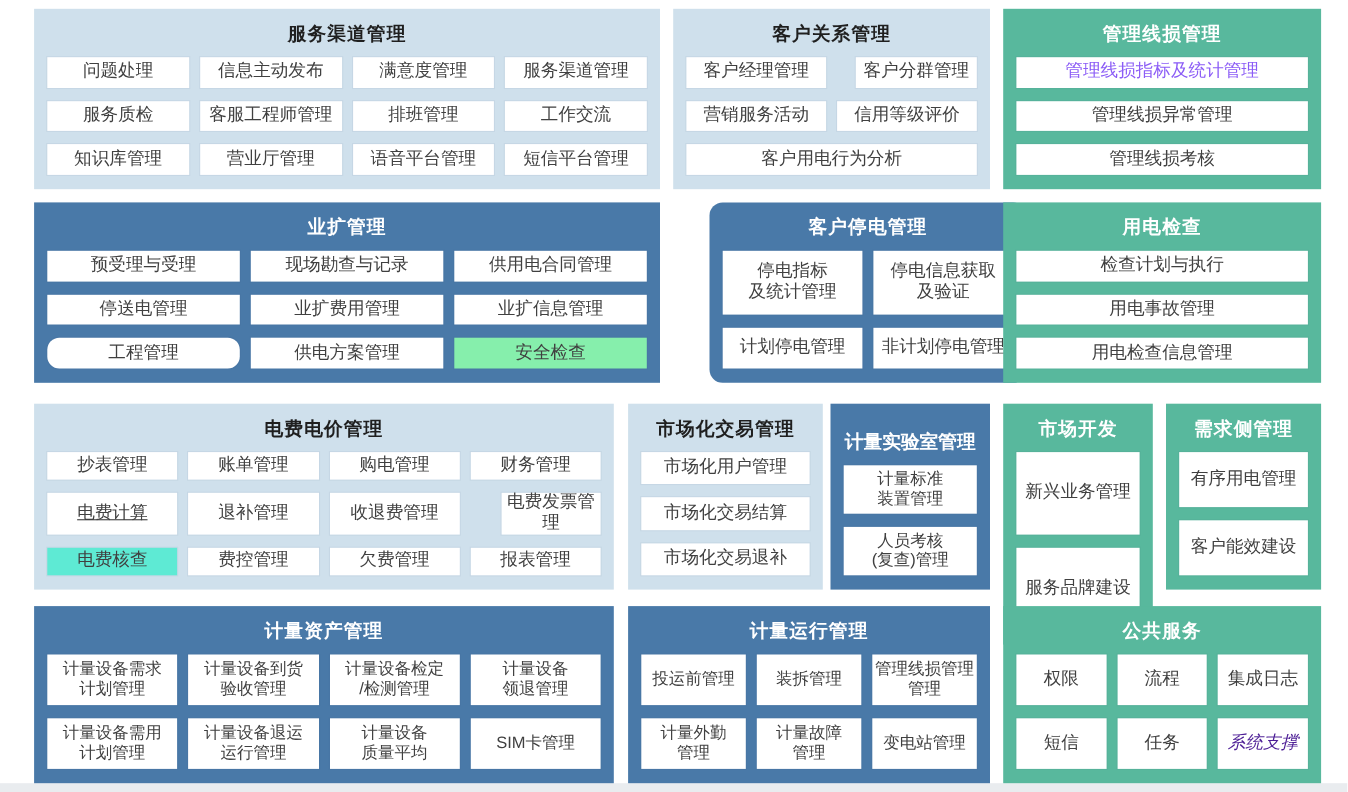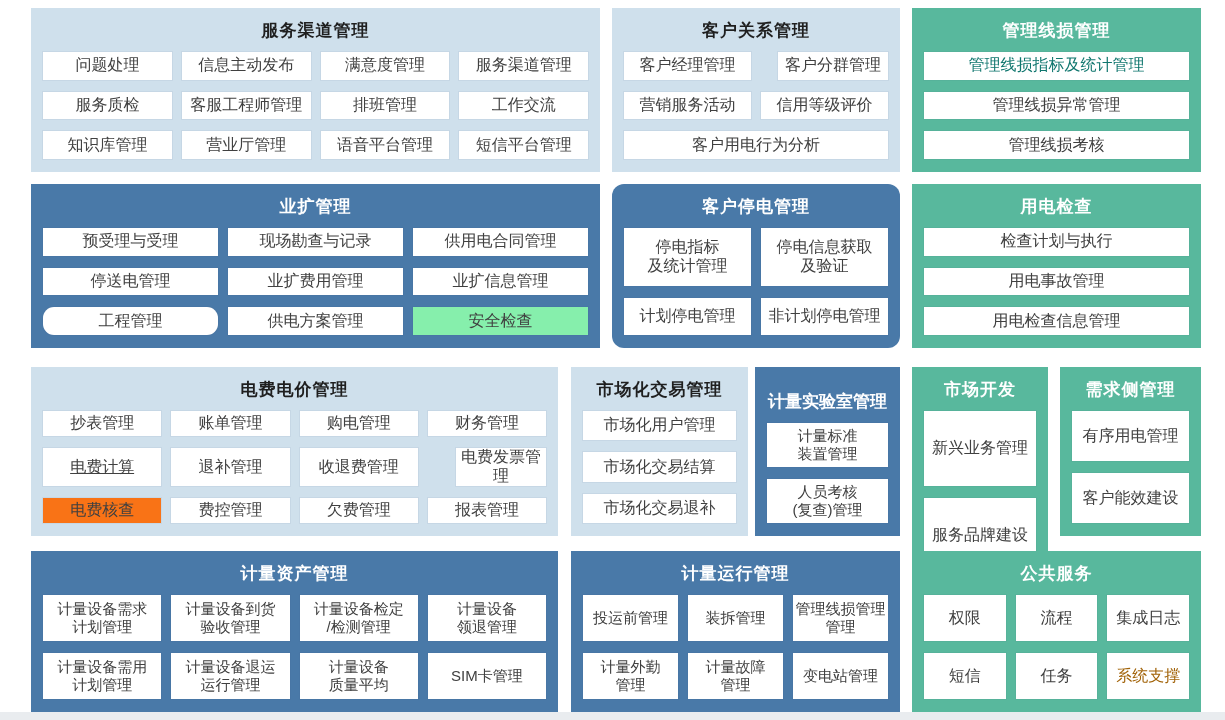--- a/index.html
+++ b/index.html
@@ -57,21 +57,21 @@
     box-shadow:0 0 0 1px rgba(60,90,120,0.06);
     cursor:default;
   }
 
   
   #b-service-channel   {left:31px;  top:8px;   width:569px; height:164px;}
   #b-customer-relation {left:612px; top:8px;   width:288px; height:164px;}
   #b-line-loss         {left:912px; top:8px;   width:289px; height:164px;}
   
   #b-business-expansion{left:31px;  top:184px; width:569px; height:164px;}
-  #b-customer-outage   {left:612px; top:184px; width:288px; height:164px;border-radius:12px;}
+  #b-customer-outage   {left:645px; top:184px; width:288px; height:164px;border-radius:12px;}
   #b-power-inspection  {left:912px; top:184px; width:289px; height:164px;}
   
   #b-fee-price         {left:31px;  top:367px; width:527px; height:169px;}
   #b-market-trading    {left:571px; top:367px; width:177px; height:169px;}
   #b-metering-lab      {left:755px; top:367px; width:145px; height:169px;}
   #b-market-development{left:912px; top:367px; width:136px; height:219px;}
   #b-demand-side       {left:1060px;top:367px; width:141px; height:169px;}
   
   #b-metering-asset    {left:31px;  top:551px; width:527px; height:161px;}
   #b-metering-operation{left:571px; top:551px; width:329px; height:161px;}
@@ -118,21 +118,21 @@
         <div class="item" style="background: rgb(255, 255, 255); color: rgb(64, 64, 64);">客户经理管理</div>
         <div class="item" style="background: rgb(255, 255, 255); color: rgb(64, 64, 64); margin-left: 17px;">客户分群管理</div>
         <div class="item" style="background: rgb(255, 255, 255); color: rgb(64, 64, 64);">营销服务活动</div>
         <div class="item" style="background: rgb(255, 255, 255); color: rgb(64, 64, 64);">信用等级评价</div>
         <div class="item" style="grid-column: span 2; background: rgb(255, 255, 255); color: rgb(64, 64, 64);">客户用电行为分析</div>
       </div>
     </section>
     <section class="block theme-teal" id="b-line-loss">
       <div class="block-title">管理线损管理</div>
       <div class="items" style="grid-template-columns: repeat(1, 1fr);">
-        <div class="item" style="background: rgb(255, 255, 255); color: #0f766e; text-align: right;">管理线损指标及统计管理</div>
+        <div class="item" style="background: rgb(255, 255, 255); color: #8b5cf6; text-align: right;">管理线损指标及统计管理</div>
         <div class="item" style="background: rgb(255, 255, 255); color: rgb(64, 64, 64);">管理线损异常管理</div>
         <div class="item" style="background: rgb(255, 255, 255); color: rgb(64, 64, 64);">管理线损考核</div>
       </div>
     </section>
     <section class="block theme-dark" id="b-business-expansion">
       <div class="block-title">业扩管理</div>
       <div class="items" style="grid-template-columns: repeat(3, 1fr);">
         <div class="item" style="background: rgb(255, 255, 255); color: rgb(64, 64, 64);">预受理与受理</div>
         <div class="item" style="background: rgb(255, 255, 255); color: rgb(64, 64, 64);">现场勘查与记录</div>
         <div class="item" style="background: rgb(255, 255, 255); color: rgb(64, 64, 64);">供用电合同管理</div>
@@ -167,21 +167,21 @@
       <div class="block-title">电费电价管理</div>
       <div class="items" style="grid-template-columns: repeat(4, 1fr);">
         <div class="item" style="background: rgb(255, 255, 255); color: rgb(64, 64, 64);">抄表管理</div>
         <div class="item" style="background: rgb(255, 255, 255); color: rgb(64, 64, 64);">账单管理</div>
         <div class="item" style="background: rgb(255, 255, 255); color: rgb(64, 64, 64);">购电管理</div>
         <div class="item" style="background: rgb(255, 255, 255); color: rgb(64, 64, 64);">财务管理</div>
         <div class="item" style="background: rgb(255, 255, 255); color: rgb(64, 64, 64); text-decoration: underline;">电费计算</div>
         <div class="item" style="background: rgb(255, 255, 255); color: rgb(64, 64, 64);">退补管理</div>
         <div class="item" style="background: rgb(255, 255, 255); color: rgb(64, 64, 64);">收退费管理</div>
         <div class="item" style="background: rgb(255, 255, 255); color: rgb(64, 64, 64); margin-left: 28px;">电费发票管理</div>
-        <div class="item" style="background: #f97316; color: rgb(64, 64, 64);">电费核查</div>
+        <div class="item" style="background: #5eead4; color: rgb(64, 64, 64);">电费核查</div>
         <div class="item" style="background: rgb(255, 255, 255); color: rgb(64, 64, 64);">费控管理</div>
         <div class="item" style="background: rgb(255, 255, 255); color: rgb(64, 64, 64);">欠费管理</div>
         <div class="item" style="background: rgb(255, 255, 255); color: rgb(64, 64, 64);">报表管理</div>
       </div>
     </section>
     <section class="block theme-light" id="b-market-trading">
       <div class="block-title">市场化交易管理</div>
       <div class="items" style="grid-template-columns: repeat(1, 1fr);">
         <div class="item" style="background: rgb(255, 255, 255); color: rgb(64, 64, 64);">市场化用户管理</div>
         <div class="item" style="background: rgb(255, 255, 255); color: rgb(64, 64, 64);">市场化交易结算</div>
@@ -246,16 +246,16 @@
       </div>
     </section>
     <section class="block theme-teal" id="b-public-services">
       <div class="block-title">公共服务</div>
       <div class="items" style="grid-template-columns: repeat(3, 1fr);">
         <div class="item" style="background: rgb(255, 255, 255); color: rgb(64, 64, 64);">权限</div>
         <div class="item" style="background: rgb(255, 255, 255); color: rgb(64, 64, 64);">流程</div>
         <div class="item" style="background: rgb(255, 255, 255); color: rgb(64, 64, 64);">集成日志</div>
         <div class="item" style="background: rgb(255, 255, 255); color: rgb(64, 64, 64);">短信</div>
         <div class="item" style="background: rgb(255, 255, 255); color: rgb(64, 64, 64);">任务</div>
-        <div class="item" style="background: rgb(255, 255, 255); color: #a16207;">系统支撑</div>
+        <div class="item" style="background: rgb(255, 255, 255); color: #4c1d95; font-style: italic;">系统支撑</div>
       </div>
     </section>
   </div>
 
 </body></html>

